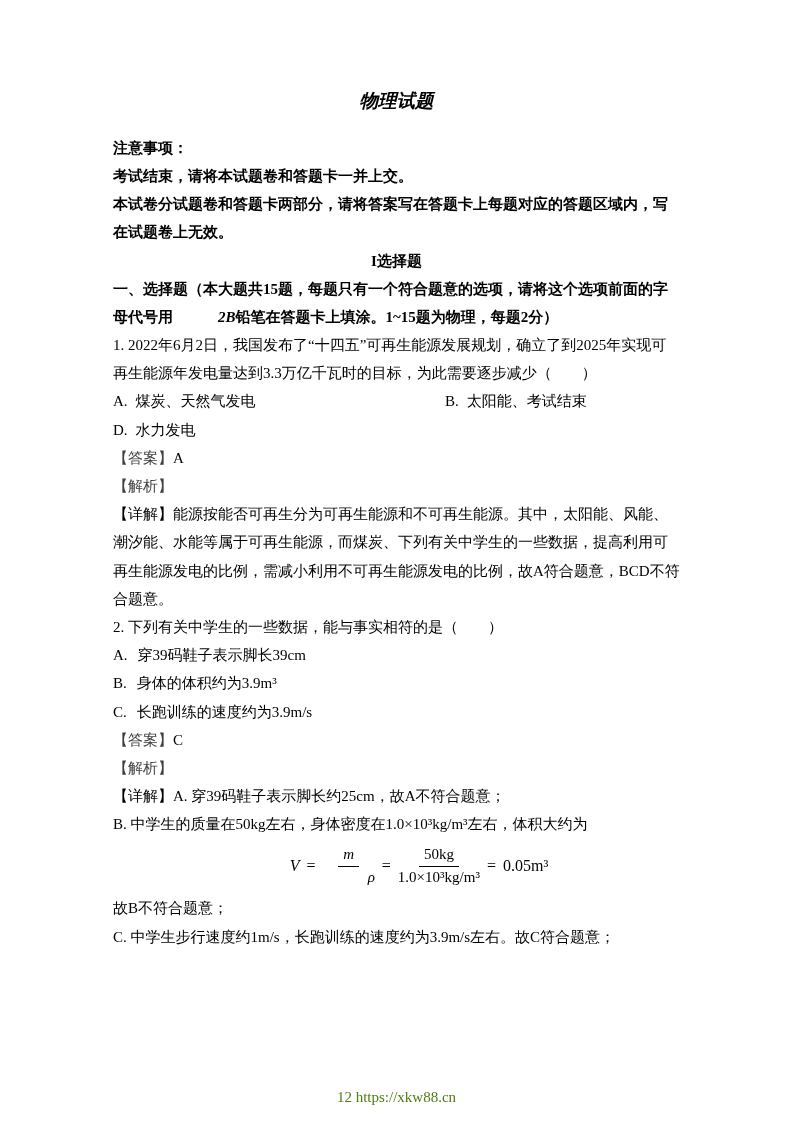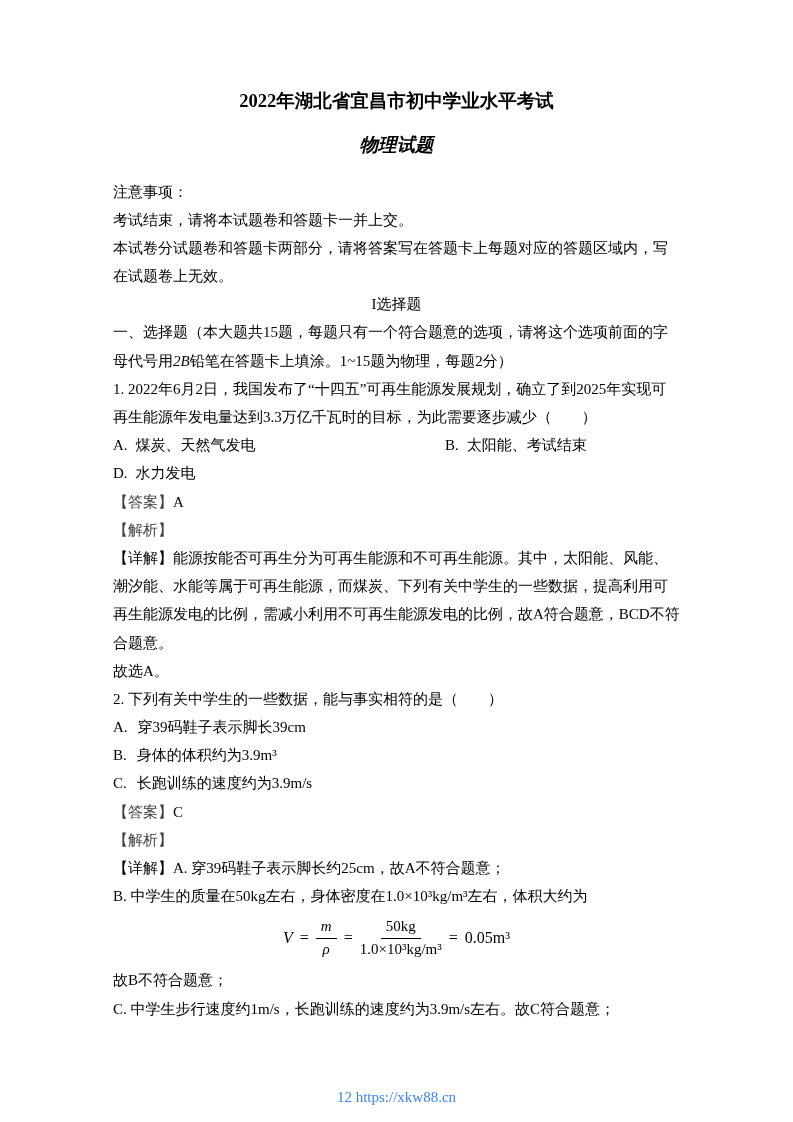--- a/index.html
+++ b/index.html
@@ -3,62 +3,60 @@
 <meta charset="utf-8">
 <style>
   html,body{margin:0;padding:0;}
   body{width:793px;height:1122px;background:#ffffff;color:#000;
        font-family:"Liberation Serif","DejaVu Serif",serif;}
   .page{position:relative;width:793px;height:1122px;box-sizing:border-box;
         padding:88px 113px 0 113px;overflow:hidden;}
   .title{text-align:center;font-size:18.5px;font-weight:bold;line-height:1.5;margin:0 0 16px 0;}
   .subtitle{text-align:center;font-size:18.5px;font-weight:bold;line-height:1.5;margin:0 0 18px 0;font-style:italic;}
   p{margin:0;font-size:15px;line-height:1.88;}
-  .bold{font-weight:normal;}
+  .bold{font-weight:bold;}
   .center{text-align:center;}
-  .it{font-style:italic;}
+  .it{font-style:italic;padding-left:45px;}
   .accent{color:#404040;}
   .opt-grid{display:grid;grid-template-columns:332px 1fr;}
   .opt .lbl{margin-right:8px;}
   .opt-stack .lbl{margin-right:10px;}
   .formula{display:flex;justify-content:center;align-items:center;gap:7px;
            font-size:16px;line-height:1.3;margin:7px 0;}
   .frac{display:inline-flex;flex-direction:column;align-items:center;font-size:15px;}
   .frac .num{border-bottom:1px solid #000;padding:0 5px 1px 5px;}
   .frac .den{padding-top:1px;}
   .footer{position:absolute;left:0;bottom:16px;width:100%;text-align:center;
-          font-size:15px;color:#3b82f6;}
+          font-size:15px;color:#4d7c0f;}
 </style>
 </head>
 <body>
 
 <div class="page">
 
-  <h1 class="title">2022年湖北省宜昌市初中学业水平考试</h1>
   <h2 class="subtitle">物理试题</h2>
 
   <p class="bold">注意事项：</p>
   <p class="bold">考试结束，请将本试题卷和答题卡一并上交。</p>
   <p class="bold">本试卷分试题卷和答题卡两部分，请将答案写在答题卡上每题对应的答题区域内，写在试题卷上无效。</p>
 
   <p class="bold center">I选择题</p>
 
   <p class="bold"><span>一、选择题（本大题共15题，每题只有一个符合题意的选项，请将这个选项前面的字母代号用</span><span class="it">2B</span><span>铅笔在答题卡上填涂。1~15题为物理，每题2分）</span></p>
 
   <div>
     <p>1. 2022年6月2日，我国发布了“十四五”可再生能源发展规划，确立了到2025年实现可再生能源年发电量达到3.3万亿千瓦时的目标，为此需要逐步减少（　　）</p>
     <div class="opt-grid">
       <p class="opt"><span class="lbl">A.</span><span>煤炭、天然气发电</span></p>
       <p class="opt"><span class="lbl">B.</span><span>太阳能、考试结束</span></p>
       <p class="opt"><span class="lbl">D.</span><span>水力发电</span></p>
     </div>
     <p><span class="accent">【答案】</span><span>A</span></p>
     <p><span class="accent">【解析】</span></p>
     <p><span>【详解】</span><span>能源按能否可再生分为可再生能源和不可再生能源。其中，太阳能、风能、潮汐能、水能等属于可再生能源，而煤炭、下列有关中学生的一些数据，提高利用可再生能源发电的比例，需减小利用不可再生能源发电的比例，故A符合题意，BCD不符合题意。</span></p>
-    <p>故选A。</p>
   </div>
 
   <div>
     <p>2. 下列有关中学生的一些数据，能与事实相符的是（　　）</p>
     <div class="opt-stack">
       <p class="opt"><span class="lbl">A.</span><span>穿39码鞋子表示脚长39cm</span></p>
       <p class="opt"><span class="lbl">B.</span><span>身体的体积约为3.9m³</span></p>
       <p class="opt"><span class="lbl">C.</span><span>长跑训练的速度约为3.9m/s</span></p>
     </div>
     <p><span class="accent">【答案】</span><span>C</span></p>

